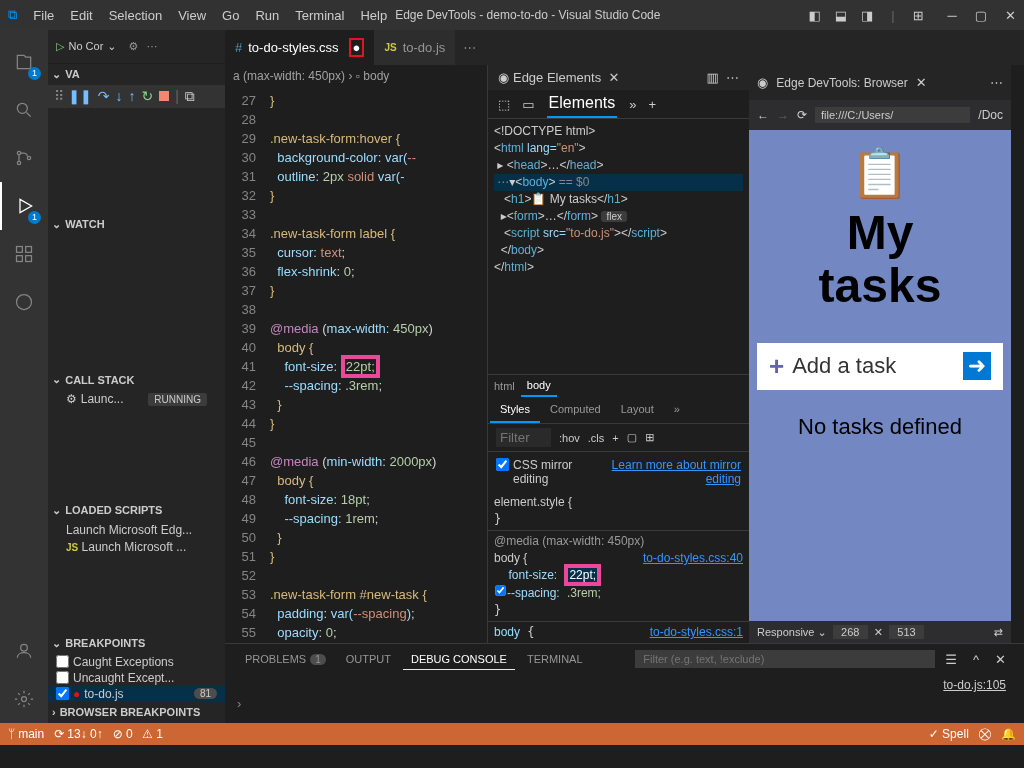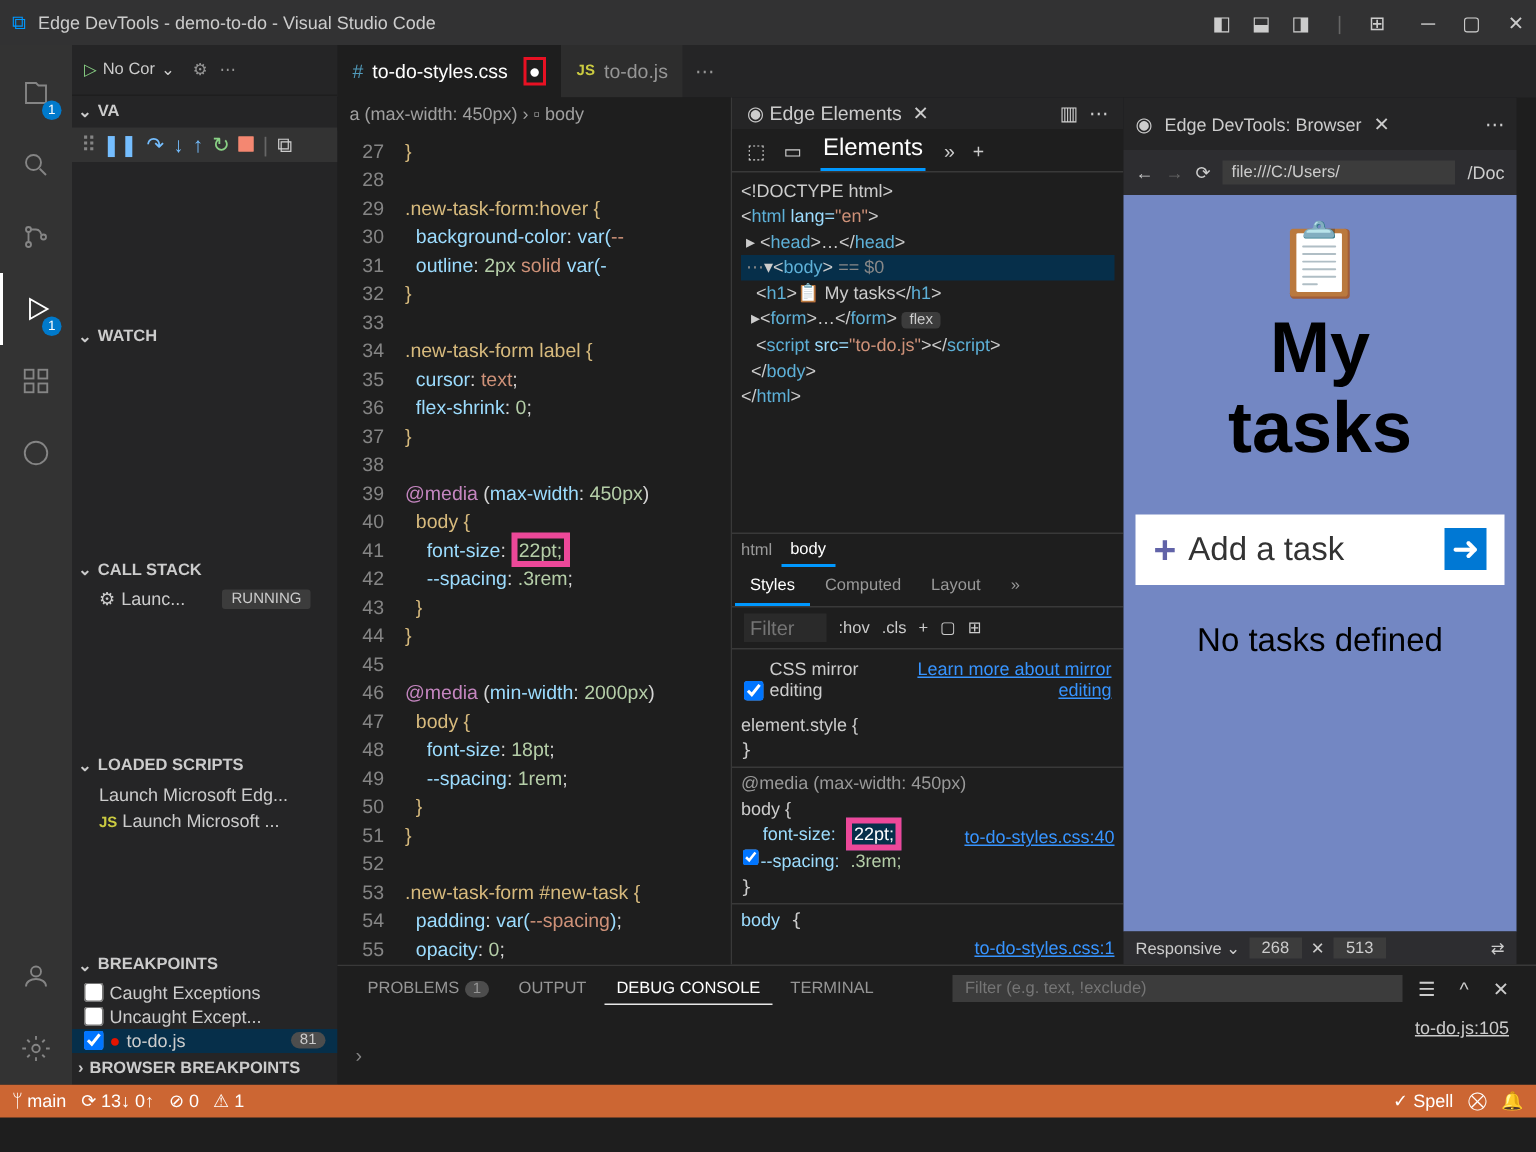--- a/index.html
+++ b/index.html
@@ -57,24 +57,24 @@
 .dt-head-tab.active{color:#fff;border-bottom:2px solid #0098ff;}
 .dom-tree{padding:4px 6px;font-family:Consolas,monospace;font-size:12px;line-height:17px;color:#ccc;}
 .tag{color:#5db0d7;} .attr{color:#9cdcfe;} .val{color:#ce9178;} .txt{color:#ccc;}
 .pill{background:#3c3c3c;color:#ccc;font-size:10px;padding:0 5px;border-radius:3px;}
 .dom-sel{background:#062f4a;}
 .styles-tabs{display:flex;gap:0;border-bottom:1px solid #393939;padding:0 2px;}
 .styles-tab{padding:6px 10px;font-size:11px;cursor:pointer;color:#999;}
 .styles-tab.active{color:#fff;border-bottom:2px solid #0098ff;}
 .styles-tools{display:flex;align-items:center;gap:8px;padding:4px 8px;border-bottom:1px solid #393939;font-size:11px;}
 .styles-tools input.filter{background:#2a2a2a;border:none;color:#ccc;padding:2px 4px;width:55px;}
-.mirror-row{display:flex;align-items:flex-end;gap:4px;padding:6px 8px;font-size:12px;}
+.mirror-row{display:flex;align-items:flex-start;gap:4px;padding:6px 8px;font-size:12px;}
 .mirror-row a{color:#3794ff;text-decoration:underline;}
 .css-rules{padding:2px 6px;font-family:Consolas,monospace;font-size:12px;line-height:17px;}
-.css-link{color:#3794ff;text-decoration:underline;float:right;margin-top:19px;}
+.css-link{color:#3794ff;text-decoration:underline;float:right;}
 .browser-pane{width:262px;background:#1e1e1e;display:flex;flex-direction:column;}
 .browser-tab{height:35px;background:#252526;display:flex;align-items:center;padding:0 8px;gap:8px;}
 .addr-bar{height:30px;display:flex;align-items:center;gap:8px;padding:0 8px;background:#2d2d30;font-size:12px;}
 .addr-bar input{flex:1;background:#3c3c3c;border:none;color:#ccc;padding:2px 6px;font-size:11px;}
 .browser-viewport{flex:1;background:#7387c3;display:flex;flex-direction:column;align-items:center;padding:15px 8px;}
 .clipboard-icon{font-size:48px;margin-bottom:5px;}
 .mytasks-title{font-size:48px;font-weight:700;color:#000;text-align:center;line-height:1.1;}
 .add-task{background:#fff;display:flex;align-items:center;padding:8px 12px;gap:8px;margin-top:30px;width:100%;color:#333;font-size:22px;}
 .add-task .plus{color:#6163a8;font-weight:700;font-size:26px;}
 .add-task .arrow{background:#0078d4;color:#fff;width:28px;height:28px;display:flex;align-items:center;justify-content:center;margin-left:auto;}
@@ -95,20 +95,30 @@
 svg.i{width:20px;height:20px;fill:none;stroke:currentColor;stroke-width:1.5;}
 .grip{color:#858585;cursor:move;letter-spacing:-2px;}
 .nc-tab{display:flex;align-items:center;padding:0 6px;height:22px;font-size:11px;color:#999;cursor:pointer;}
 .nc-tab.active{color:#fff;border-bottom:2px solid #0098ff;}
 </style>
 </head>
 <body>
 
 <div class="titlebar">
   <span class="logo">⧉</span>
+  <div class="menubar">
+    <span>File</span>
+    <span>Edit</span>
+    <span>Selection</span>
+    <span>View</span>
+    <span>Go</span>
+    <span>Run</span>
+    <span>Terminal</span>
+    <span>Help</span>
+  </div>
   <div class="title-center">Edge DevTools - demo-to-do - Visual Studio Code</div>
   <div class="title-actions">
     <span>◧</span>
     <span>⬓</span>
     <span>◨</span>
     <span style="margin:0 4px;color:#666">|</span>
     <span>⊞</span>
   </div>
   <div class="window-controls">
     <span>─</span>

